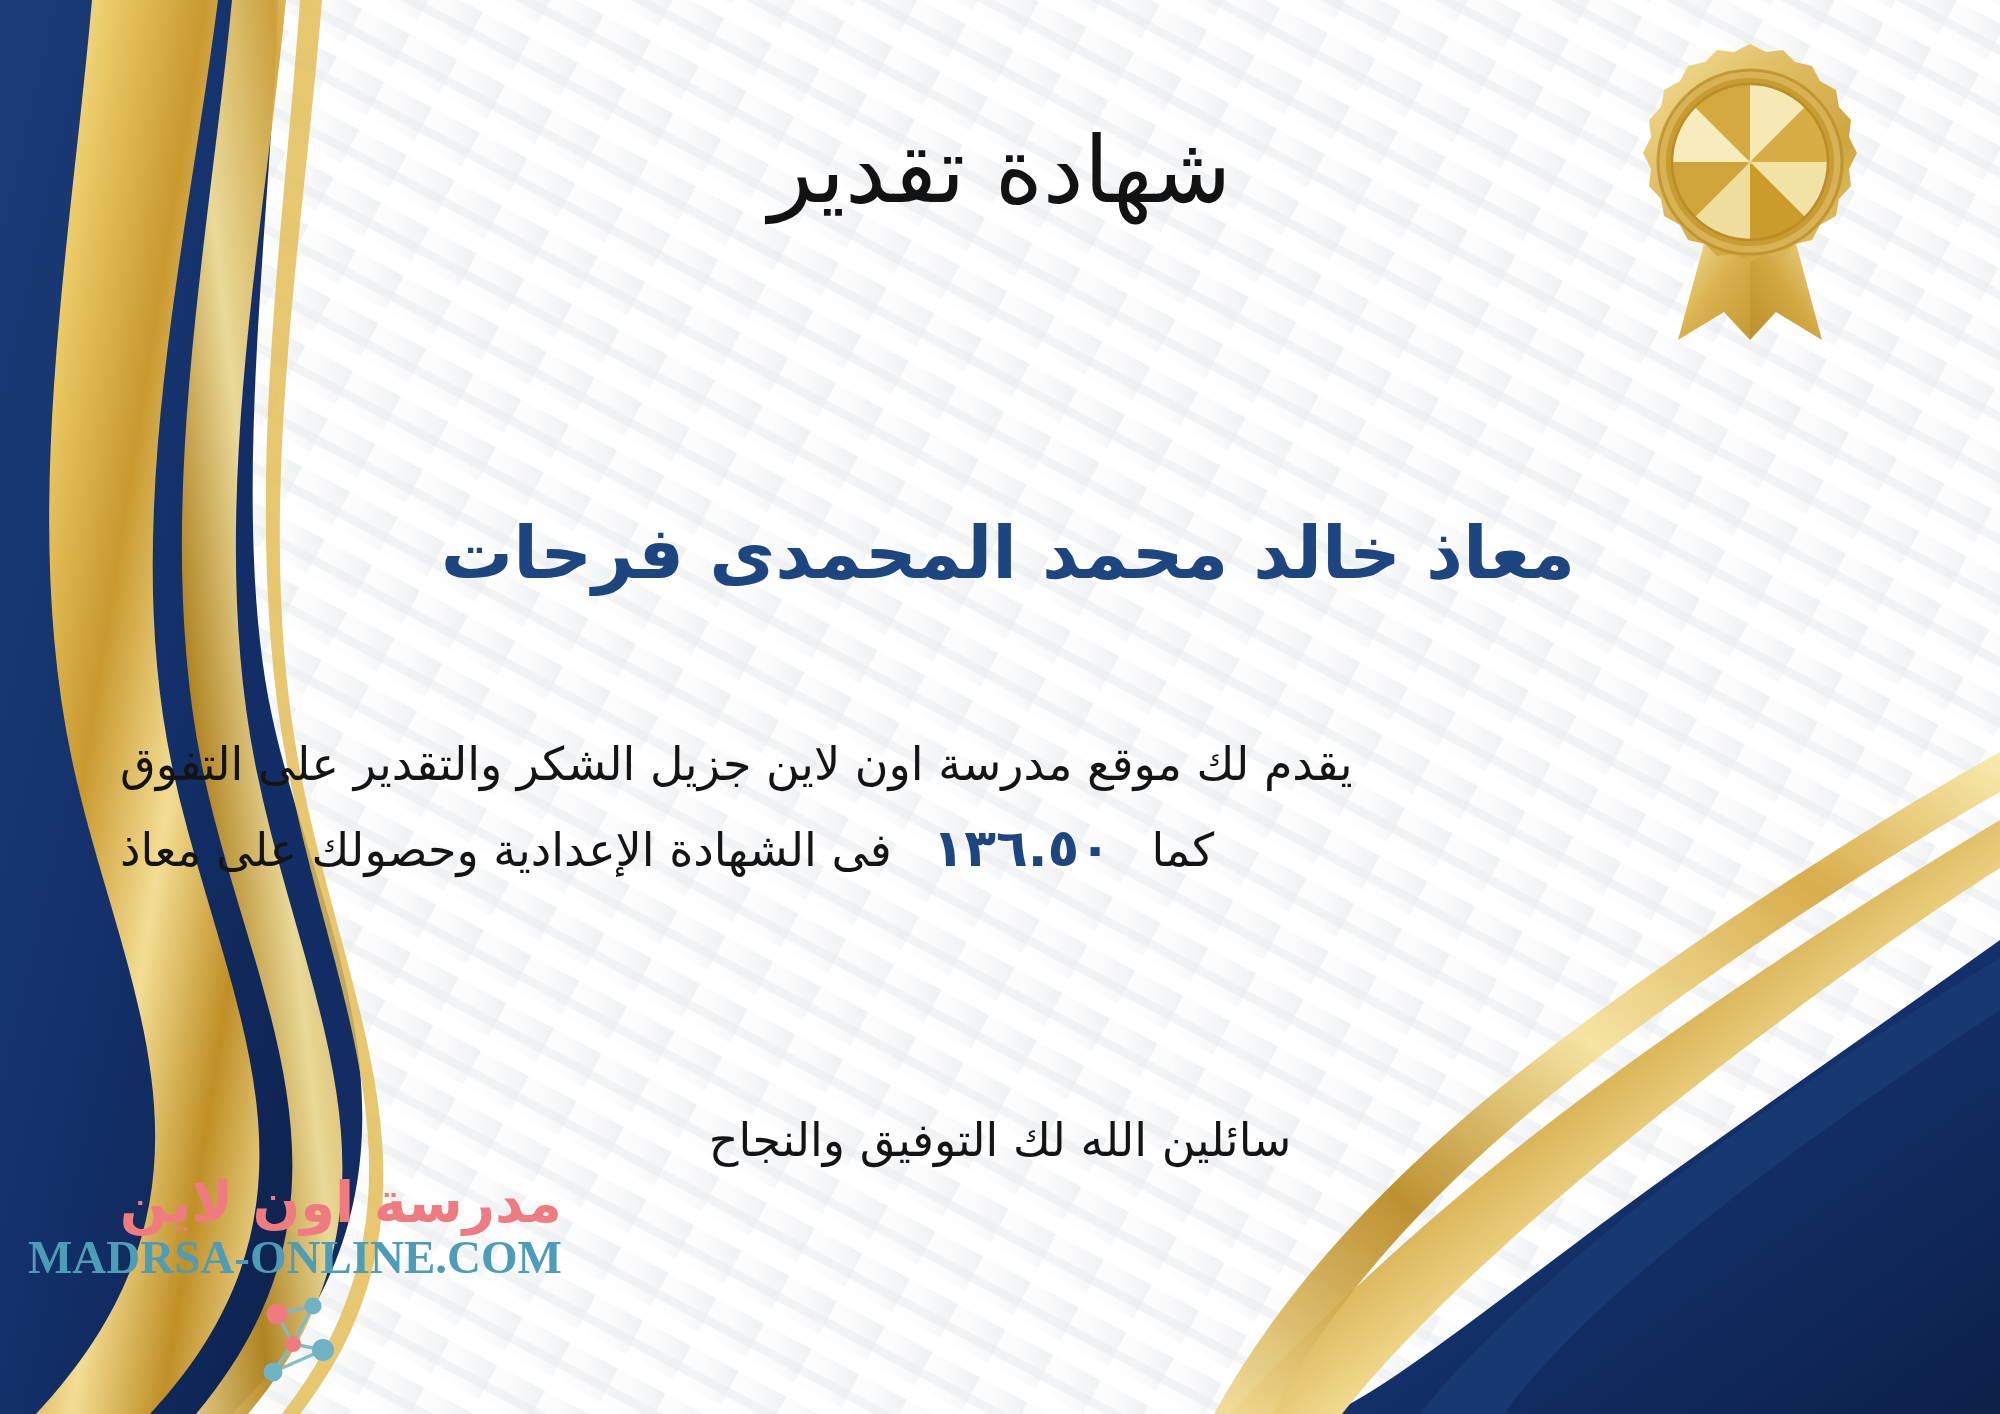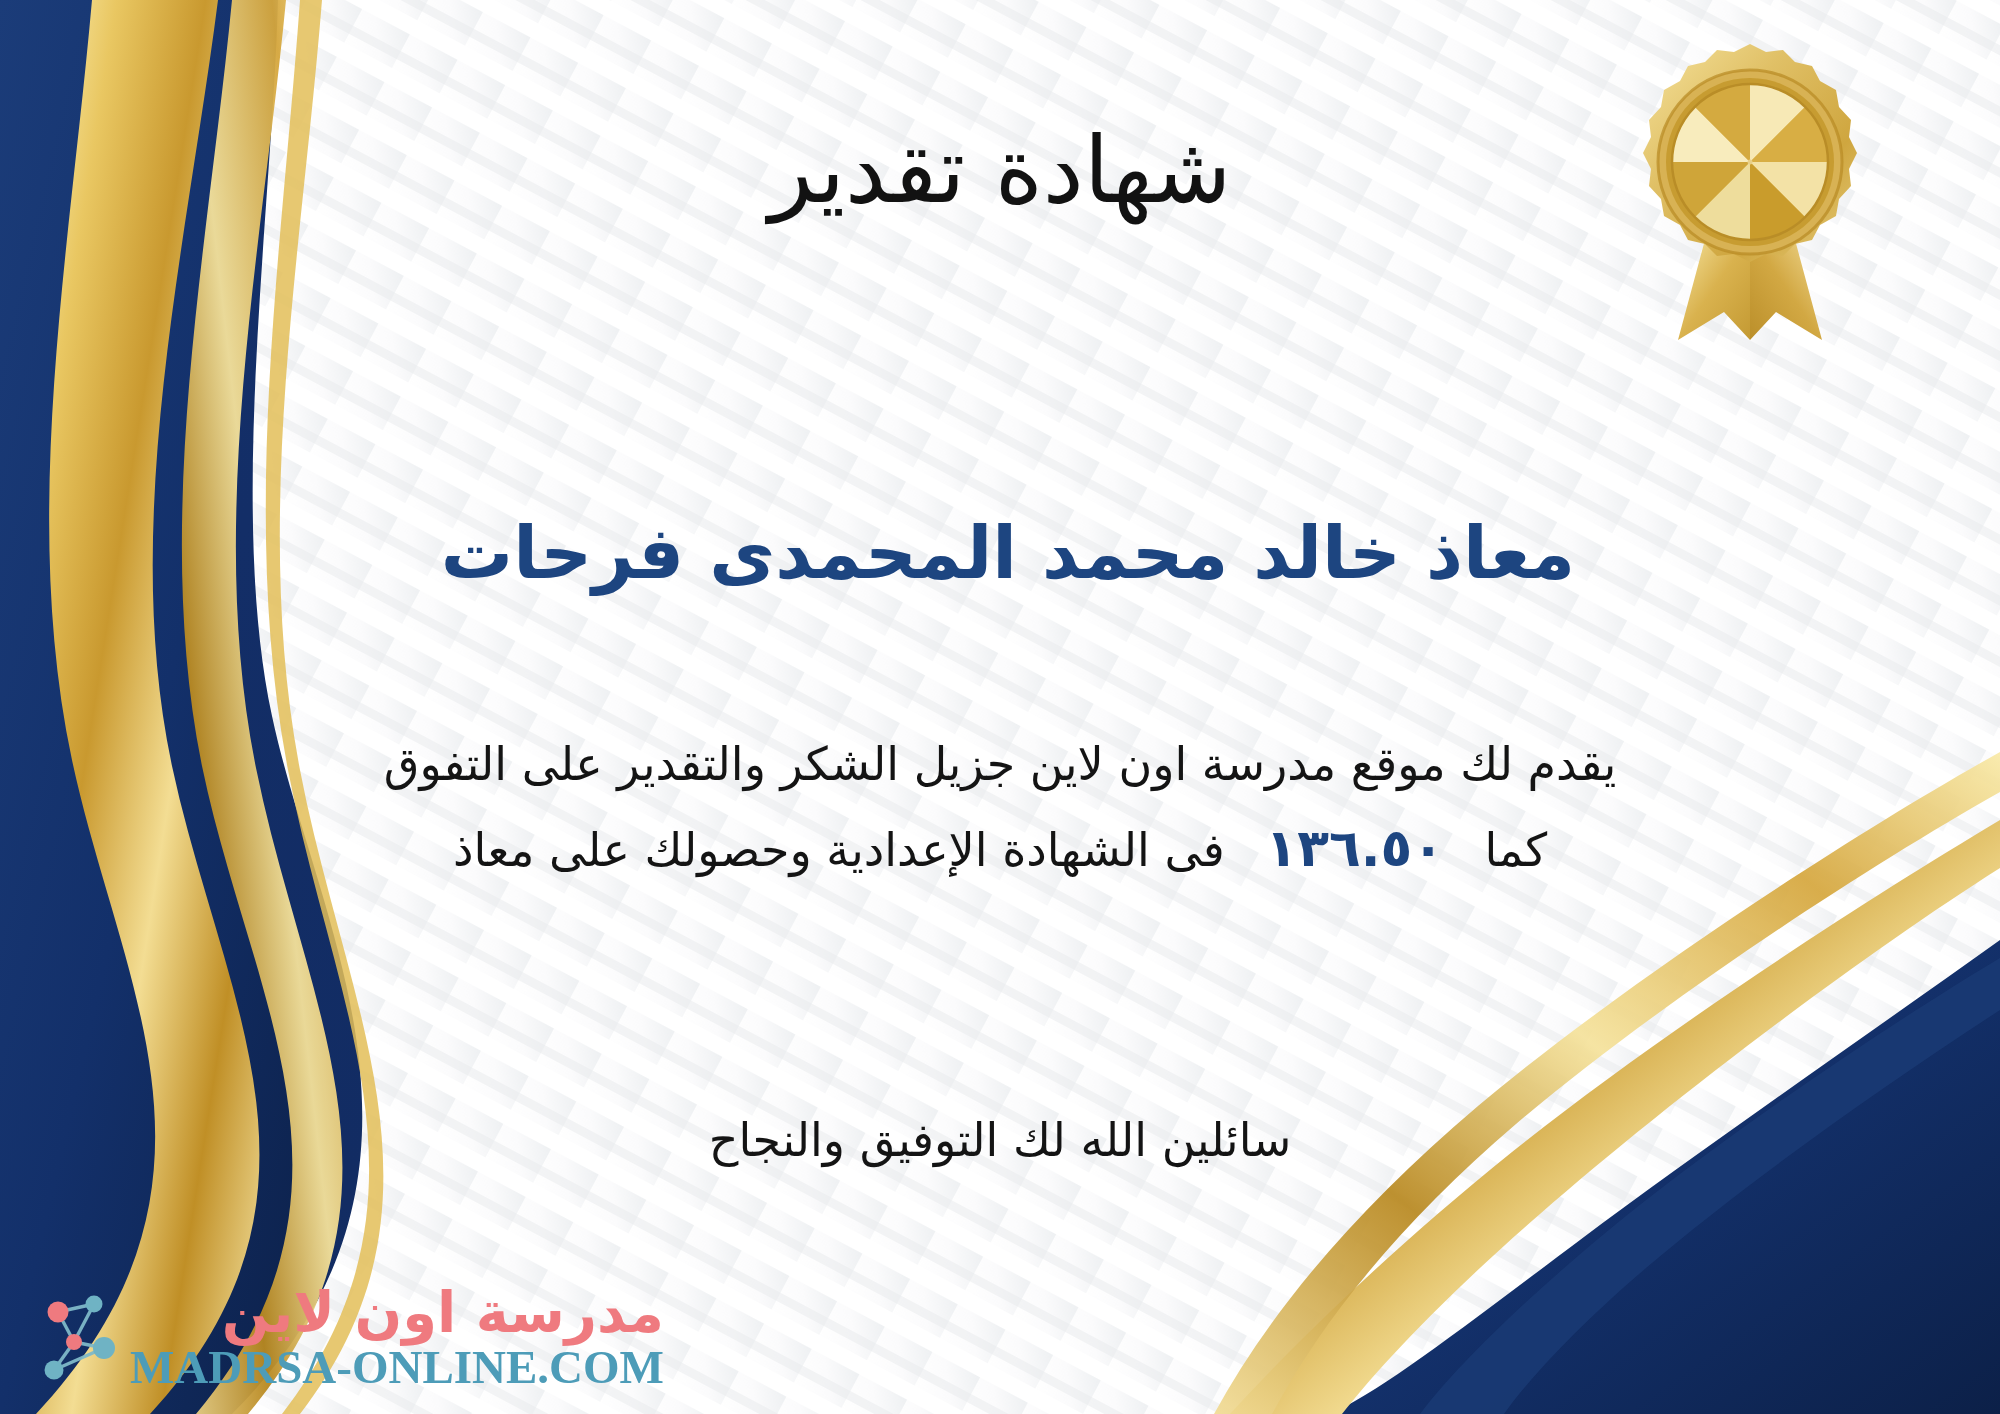--- a/index.html
+++ b/index.html
@@ -74,21 +74,21 @@
     line-height: 1.25;
     padding: 0 200px;
     margin-left: 16px;
   }
 
   .body-block {
     position: absolute;
     top: 725px;
     left: 120px;
     right: 120px;
-    text-align: center;
+    text-align: left;
     direction: rtl;
   }
   .body-line {
     font-size: 46px;
     color: #141414;
     line-height: 1.72;
     font-weight: 400;
     white-space: nowrap;
   }
   .score {
@@ -125,20 +125,21 @@
   
   .brand {
     position: absolute;
     left: 28px;
     bottom: 22px;
     z-index: 6;
     display: flex;
     align-items: center;
     gap: 6px;
     direction: rtl;
+    flex-direction: column;
   }
   .brand-text { text-align: right; direction: rtl; }
   .brand-ar {
     font-size: 56px;
     font-weight: bold;
     color: #ef7a7f;
     line-height: 1.05;
     white-space: nowrap;
   }
   .brand-url {

